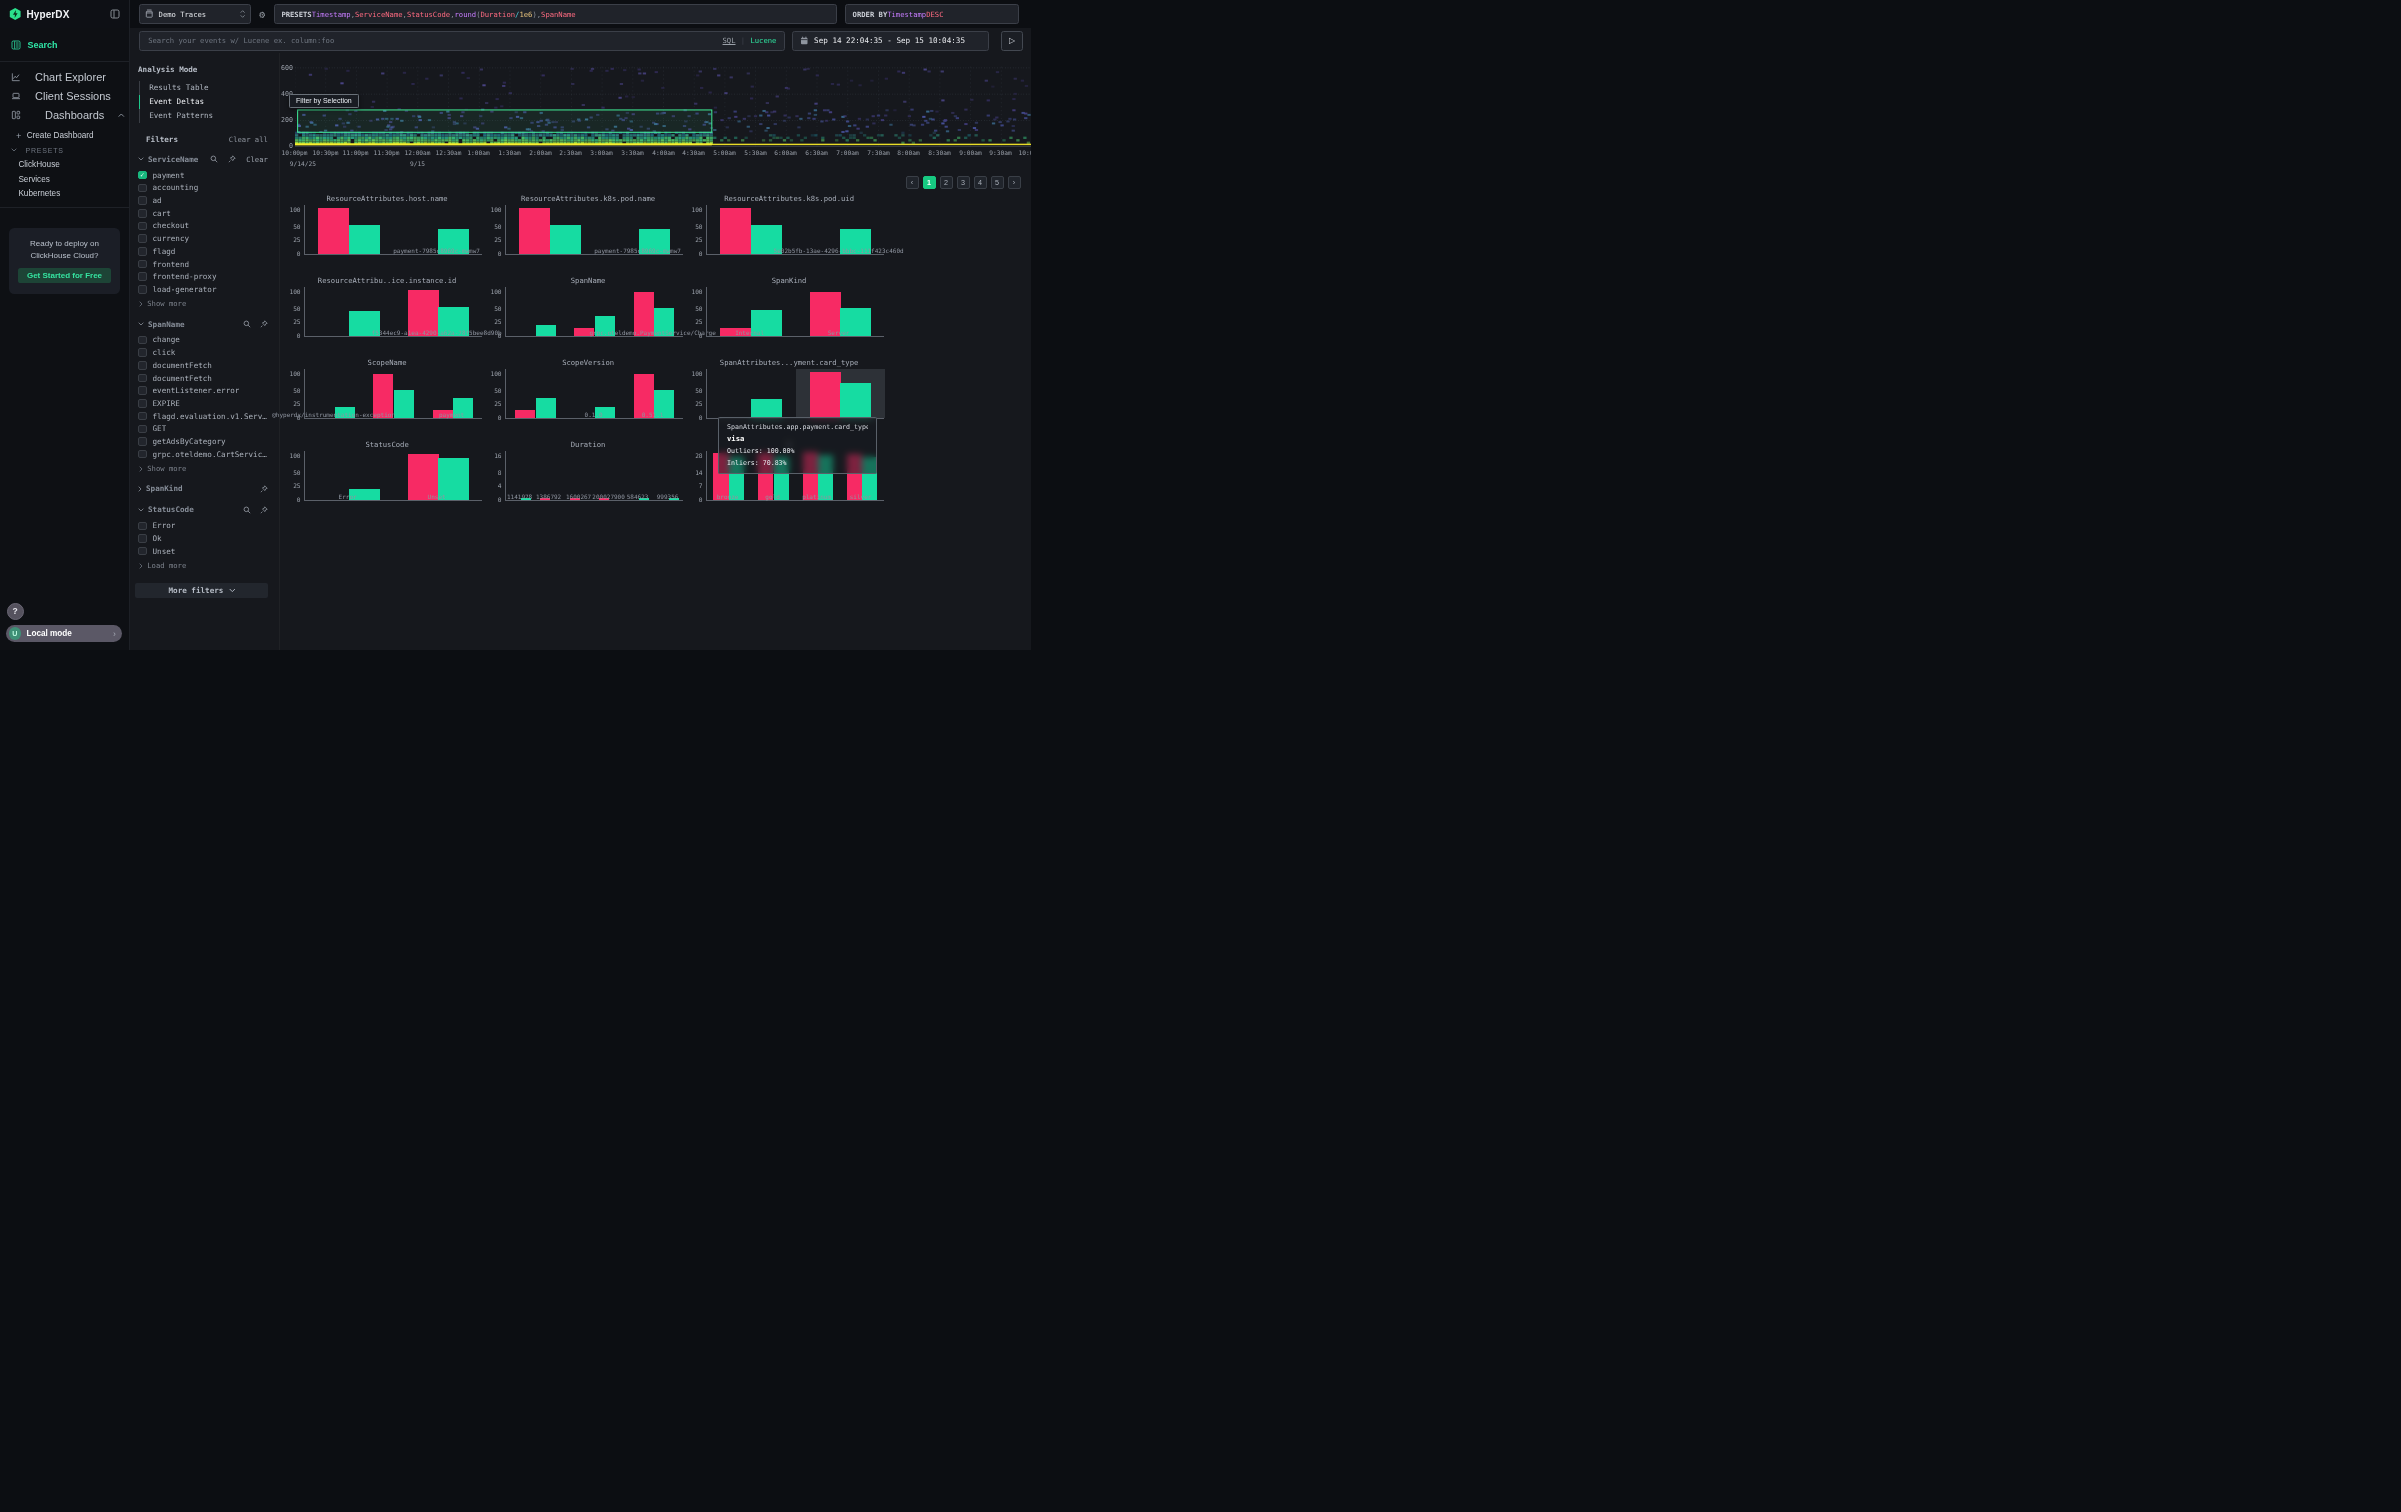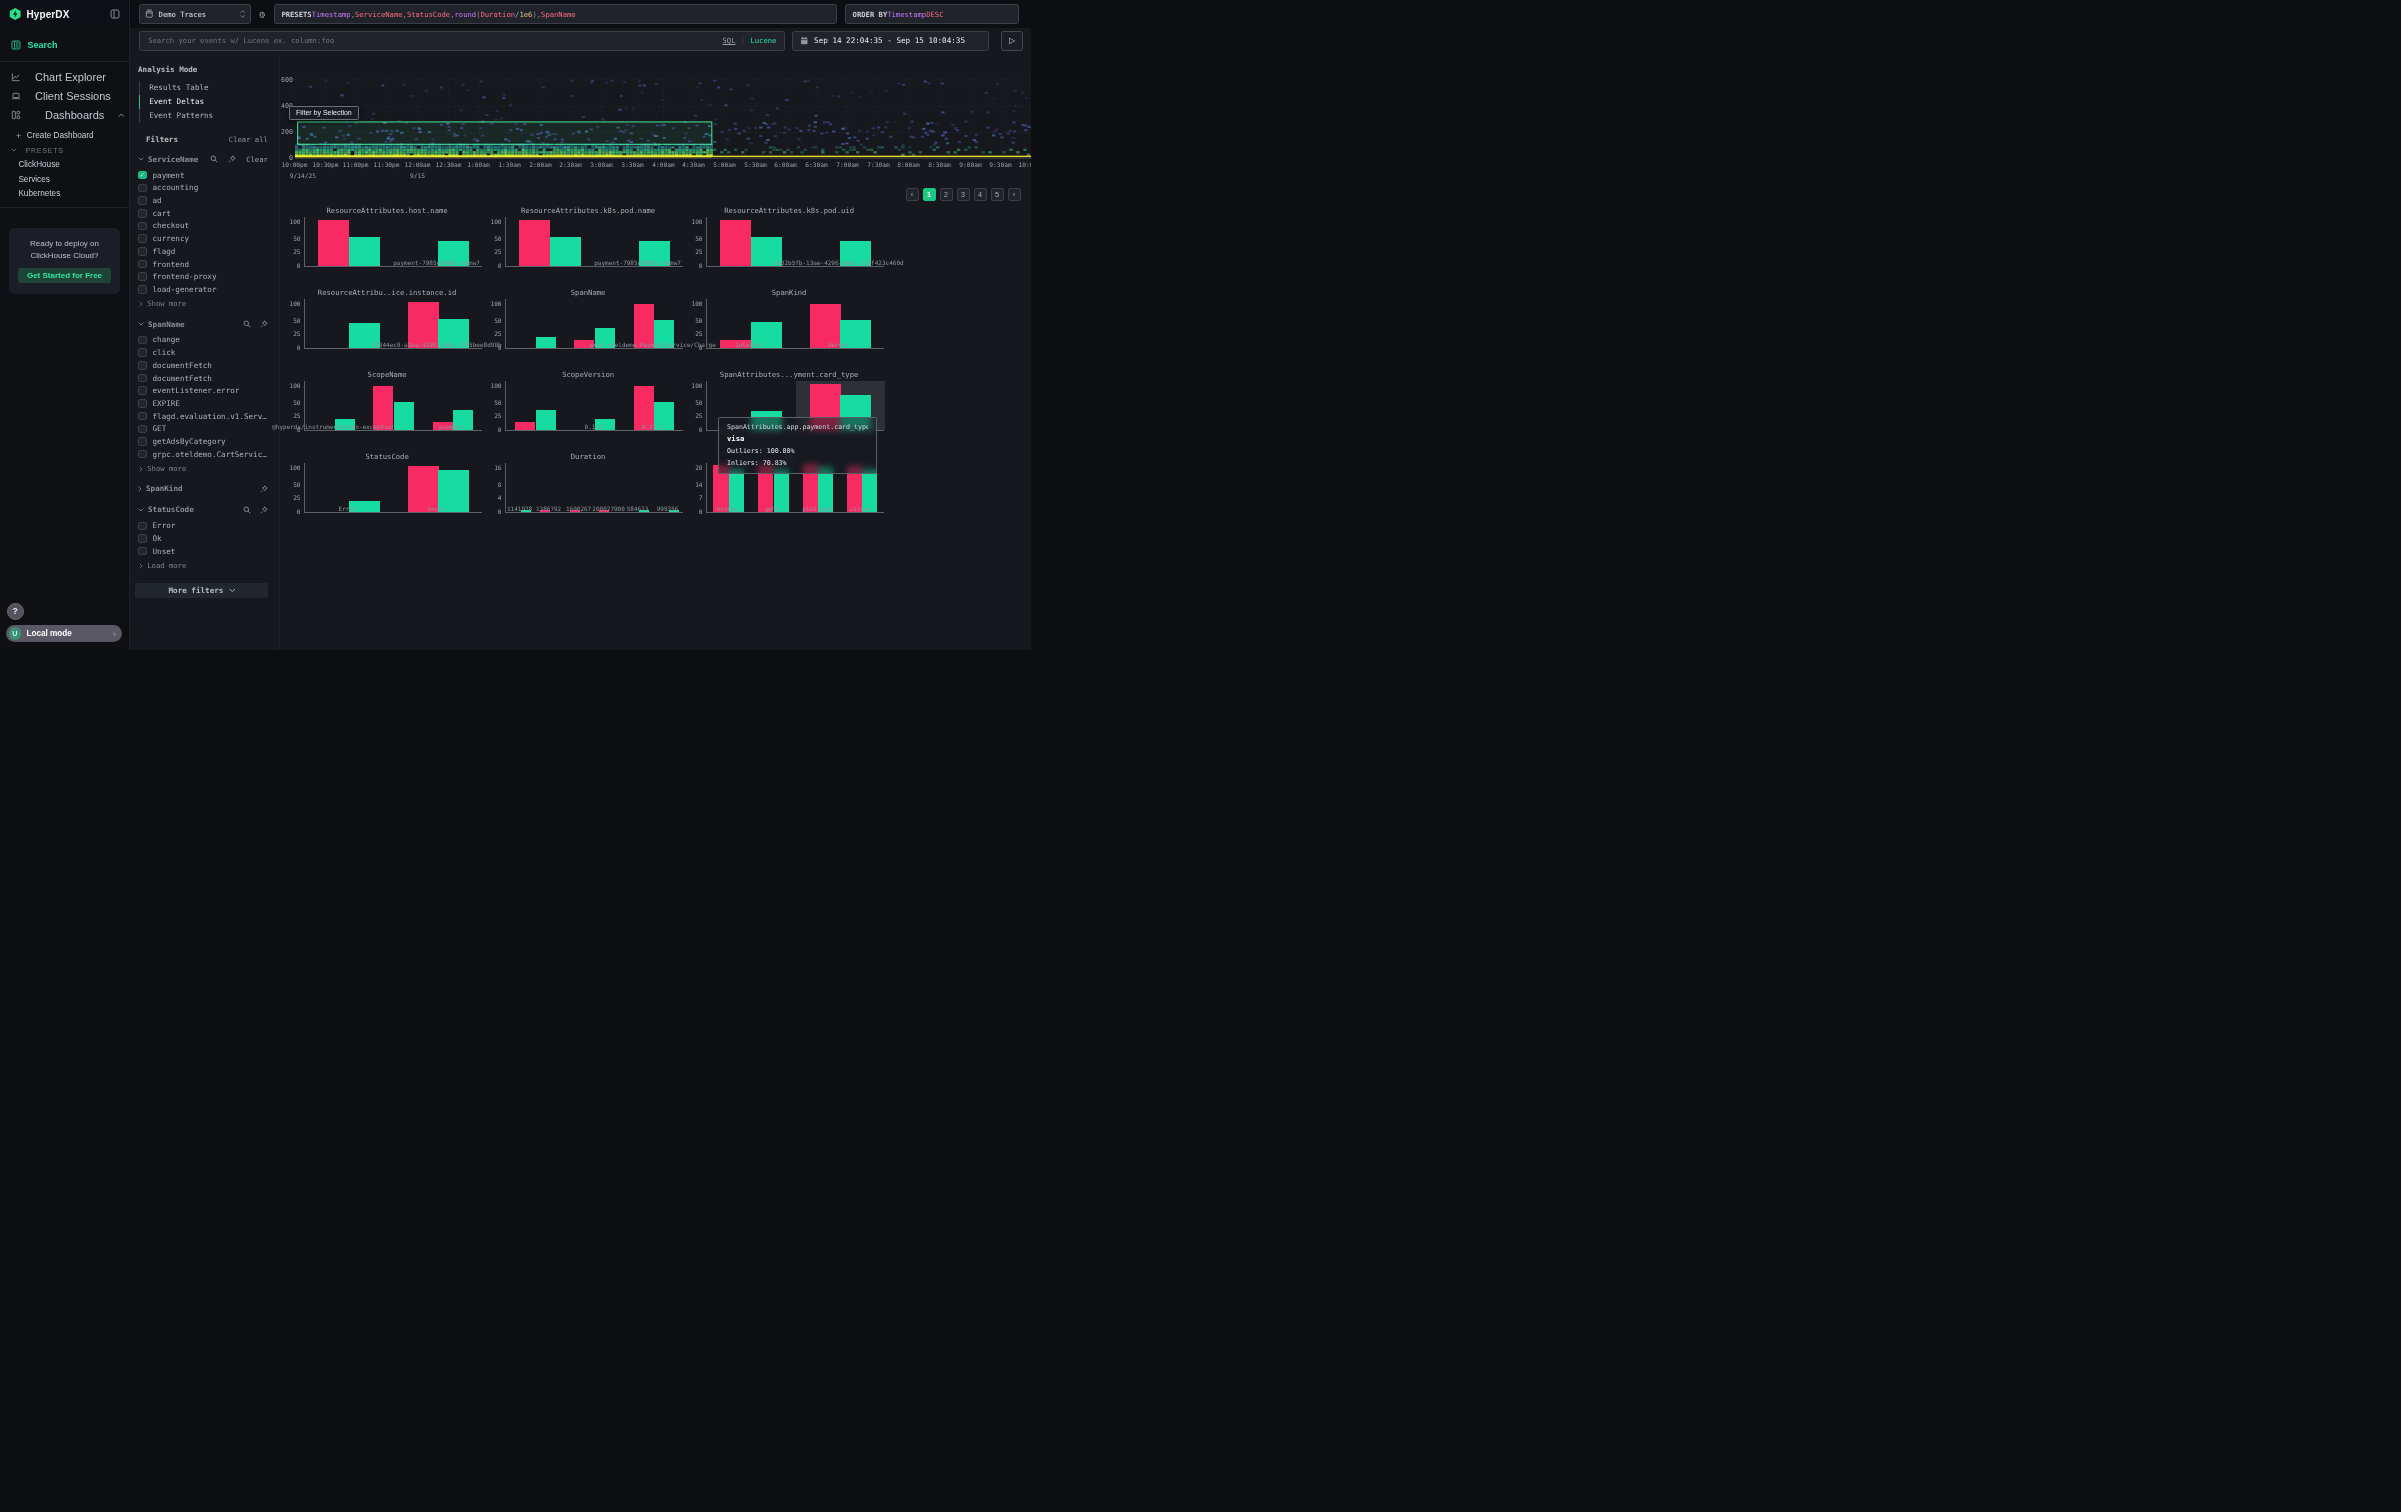--- a/index.html
+++ b/index.html
@@ -78,21 +78,21 @@
   .chk-row { height:12px; display:flex; align-items:center; gap:6px; margin-top:0.7px; cursor:pointer; }
   .chk-rows { margin-top:4.6px; }
   .chk { width:8.5px; height:8.5px; border-radius:2px; background:#22252c; border:0.7px solid #3a3e45; flex:none; display:flex; align-items:center; justify-content:center; }
   .chk.checked { background:#18b77e; border-color:#18b77e; color:#07271b; font-size:6.6px; font-weight:bold; color:#fff; }
   .chk-lbl { color:#aab0ba; font-size:7.6px; white-space:nowrap; overflow:hidden; }
   .more-link { display:flex; align-items:center; gap:4.6px; color:#7c828c; font-size:7.2px; margin-top:4px; cursor:pointer; padding-left:0.7px; }
   .more-filters { margin:12.5px 0 0 -2.6px; width:133px; height:15px; background:#22262d; border:none; border-radius:2px; color:#b7bdc7; font-family:"DejaVu Sans Mono", monospace; font-size:7.6px; font-weight:bold; display:flex; align-items:center; justify-content:center; gap:5.3px; cursor:pointer; }
 
   
   .content { flex:1; position:relative; min-width:0; }
-  .hm-wrap { position:relative; margin-top:24px; height:82px; }
+  .hm-wrap { position:relative; margin-top:12px; height:82px; }
   .hm-ylab { position:absolute; width:13px; text-align:right; color:#9aa0aa; font-size:6.6px; }
   .hm-plot { position:absolute; left:14.5px; top:0; width:737px; height:82px; }
   .filter-sel-btn { position:absolute; left:8.5px; top:29px; background:#191c22; border:0.7px solid #697078; border-radius:1.3px; padding:2px 6.6px 2.6px; color:#e8ecf1; font-size:7px; z-index:3; cursor:pointer; box-shadow:0 1.3px 4px rgba(0,0,0,.5); }
   .time-row { position:relative; margin-left:14.5px; width:737px; height:8.5px; margin-top:2px; }
   .time-lbl { position:absolute; transform:translateX(-50%); color:#9aa0aa; font-size:6.2px; white-space:nowrap; }
   .date-row { position:relative; margin-left:14.5px; width:737px; height:8.5px; margin-top:2px; }
   .pag-row { display:flex; justify-content:flex-end; gap:4px; margin:8px 10.5px 0 0; }
   .pag-btn { width:13px; height:13px; border-radius:2px; background:#20242b; border:0.7px solid #3a3f47; color:#aab0ba; font-size:7.2px; display:flex; align-items:center; justify-content:center; cursor:pointer; }
   .pag-btn.active { background:#17c981; border-color:#17c981; color:#ffffff; font-weight:bold; }
 

